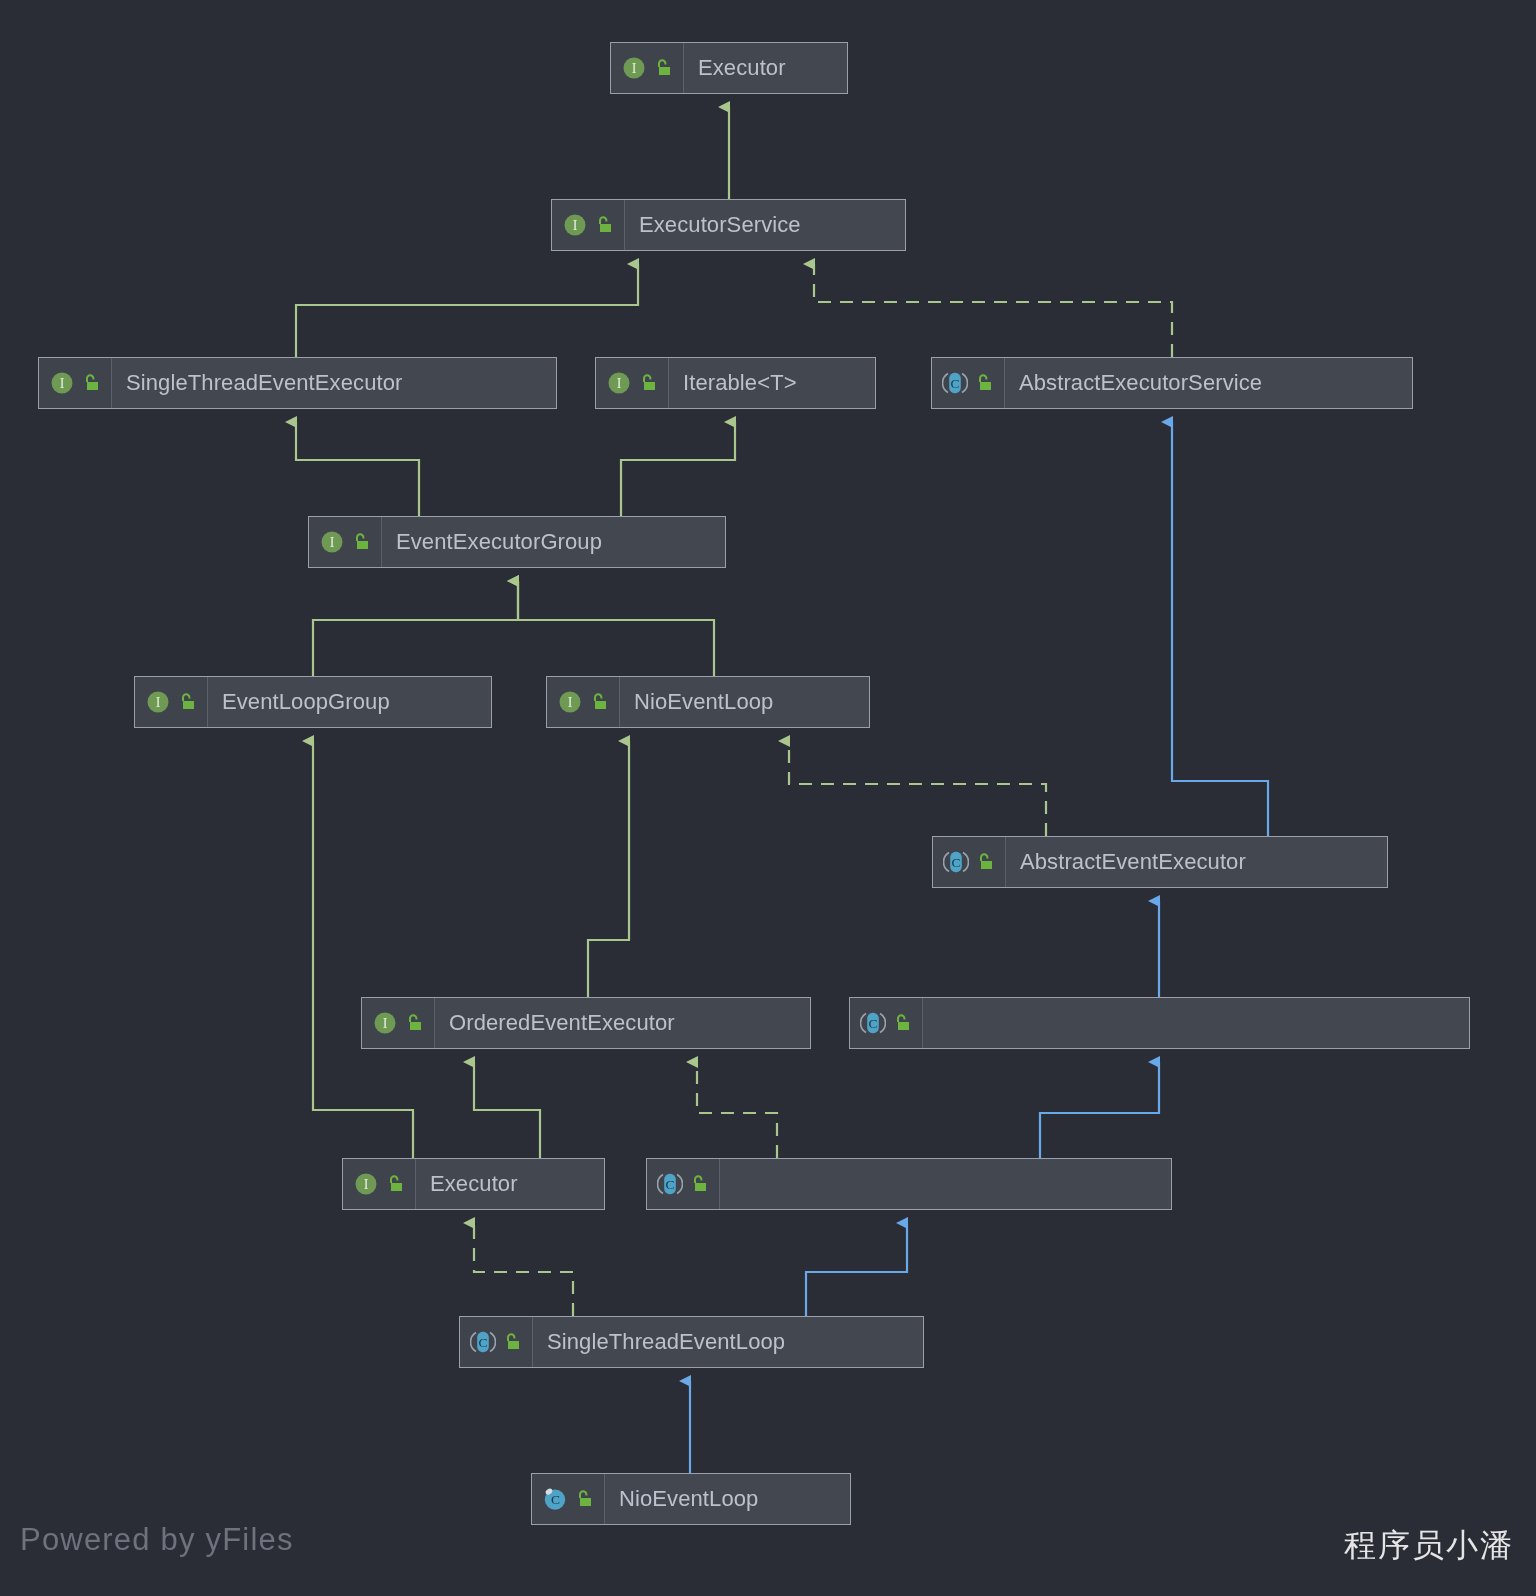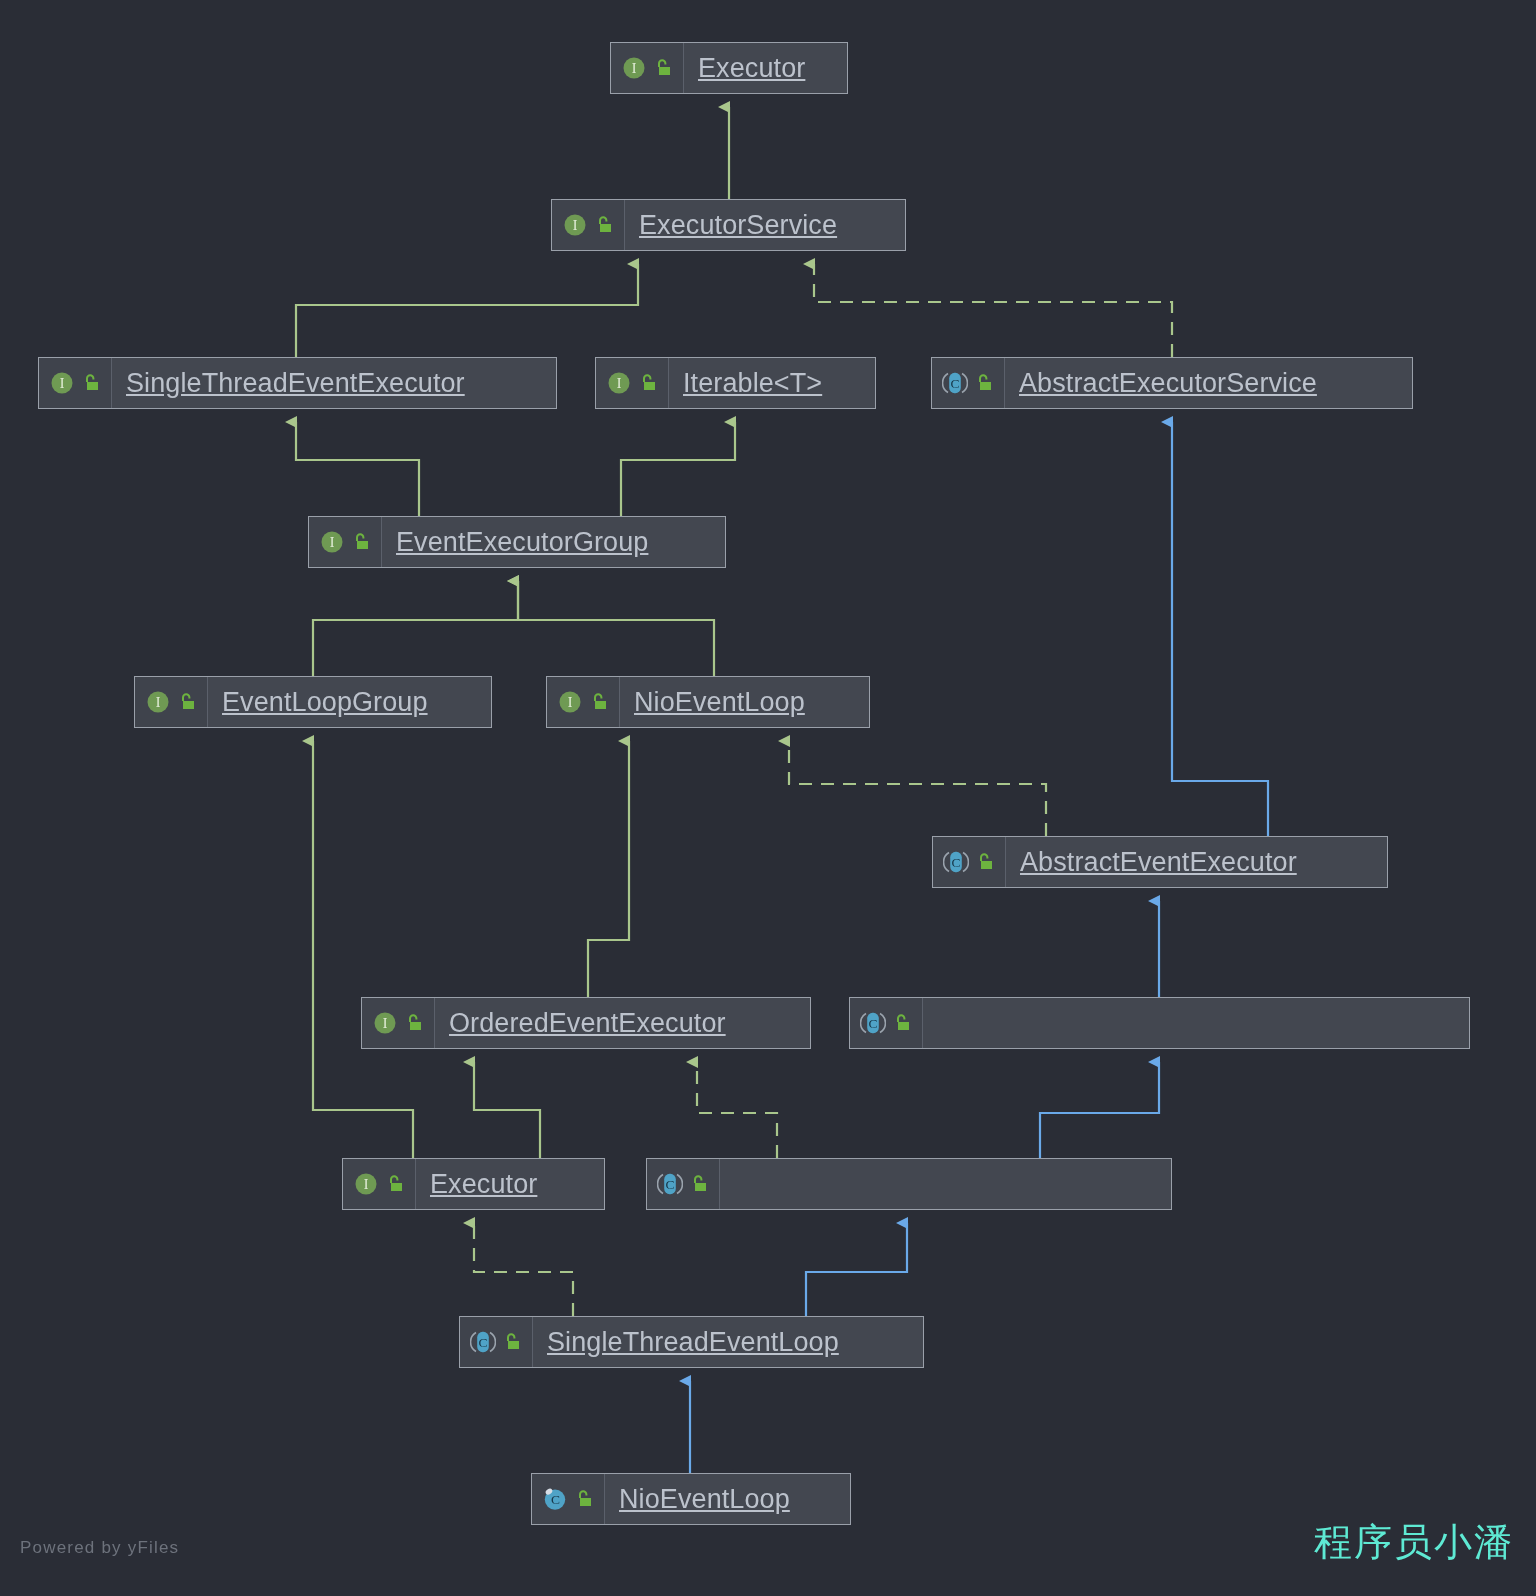--- a/index.html
+++ b/index.html
@@ -40,50 +40,49 @@
     gap: 7px;
     height: 100%;
     padding: 0 9px 0 10px;
     border-right: 1px solid #5b606b;
     background: #3f434c;
     flex: 0 0 auto;
   }
   .node-label {
     padding: 0 16px 0 14px;
     color: #bcc2cc;
-    font-size: 27px;
+    font-size: 22px;
     letter-spacing: 0.1px;
     white-space: nowrap;
     line-height: 1;
-    text-decoration: underline;
   }
   
   .ic {
     display: block;
     flex: 0 0 auto;
   }
   .ic-iface { width: 26px; height: 26px; }
   .ic-class { width: 26px; height: 26px; }
   .ic-lock  { width: 20px; height: 20px; }
 
   .watermark-yfiles {
     position: absolute;
     left: 20px;
     bottom: 38px;
     color: #6d727c;
-    font-size: 17px;
+    font-size: 31px;
     letter-spacing: 1.2px;
     white-space: nowrap;
   }
   .watermark-author {
     position: absolute;
     right: 22px;
     bottom: 28px;
-    color: #5eead4;
-    font-size: 38px;
+    color: #e5e5e5;
+    font-size: 32px;
     letter-spacing: 2px;
     white-space: nowrap;
   }
 </style>
 </head>
 <body>
 
 <div id="canvas">
 
   <svg id="edge-layer" viewBox="0 0 1536 1596" width="1536" height="1596" xmlns="http://www.w3.org/2000/svg">

